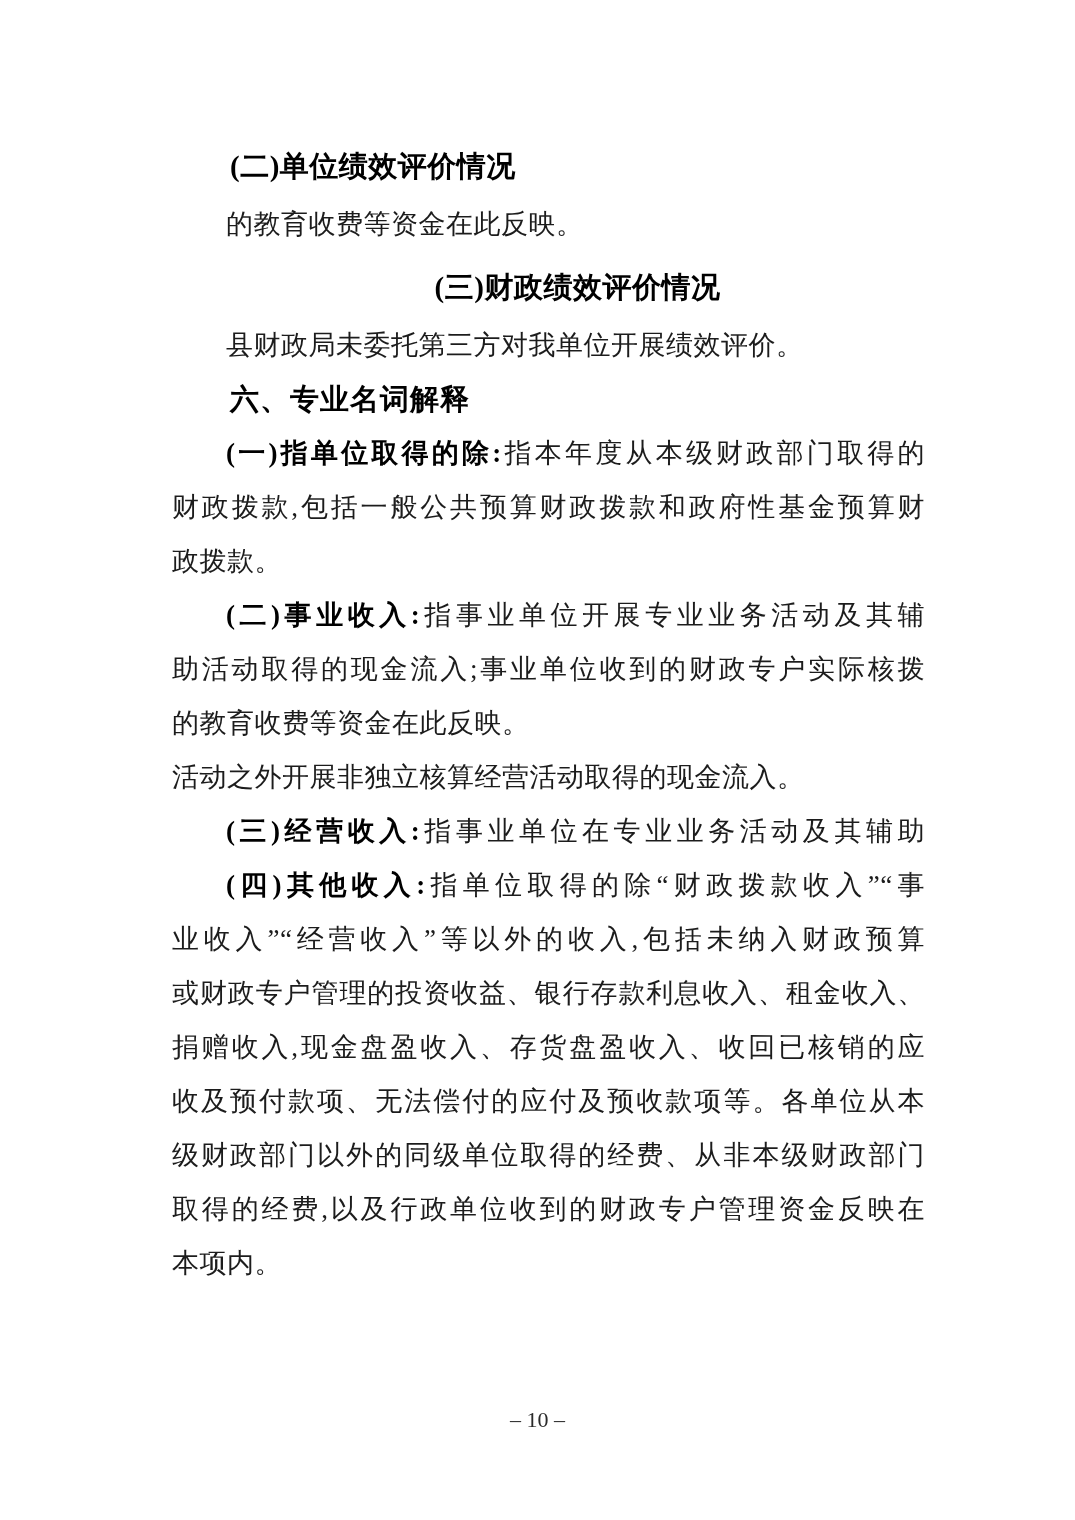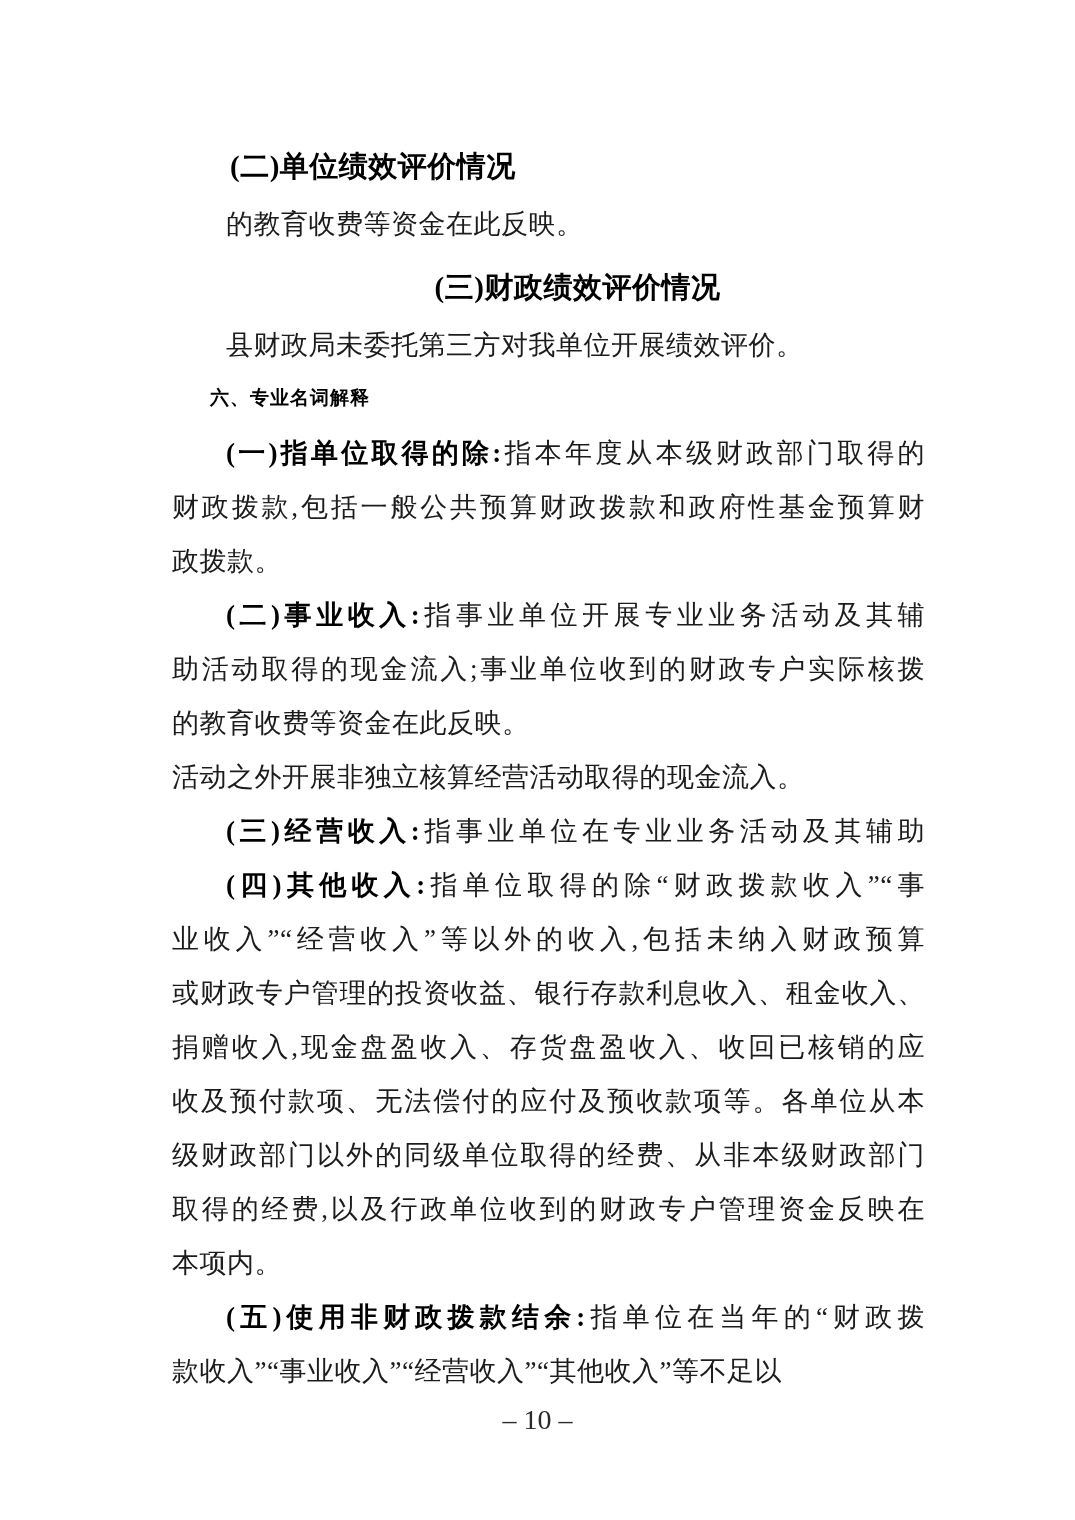--- a/index.html
+++ b/index.html
@@ -50,33 +50,33 @@
   .seg.bold {
     font-weight: bold;
     color: #000000;
   }
   .heading-kai .line {
     font-size: 29px;
     font-weight: bold;
     color: #000000;
   }
   .heading-hei .line {
-    font-family: Liberation Mono, monospace;
-    font-size: 19px;
+    font-family: Liberation Sans, sans-serif;
+    font-size: 29px;
     font-weight: bold;
     color: #000000;
     letter-spacing: 1px;
   }
   .footer {
     position: absolute;
     left: 0;
     top: 1405px;
     width: 1075px;
     text-align: center;
-    font-size: 28px;
+    font-size: 22px;
     line-height: 30px;
     color: #2a2a2a;
   }
 </style>
 </head>
 <body>
 
 <div class="page">
   <div class="page-body">
       <div class="para heading-kai">
@@ -111,21 +111,17 @@
       <div class="para body">
         <div class="line indent fill"><span class="seg bold">(四)其他收入:</span><span class="seg">指单位取得的除“财政拨款收入”“事</span></div>
         <div class="line fill"><span class="seg">业收入”“经营收入”等以外的收入,包括未纳入财政预算</span></div>
         <div class="line fill"><span class="seg">或财政专户管理的投资收益、银行存款利息收入、租金收入、</span></div>
         <div class="line fill"><span class="seg">捐赠收入,现金盘盈收入、存货盘盈收入、收回已核销的应</span></div>
         <div class="line fill"><span class="seg">收及预付款项、无法偿付的应付及预收款项等。各单位从本</span></div>
         <div class="line fill"><span class="seg">级财政部门以外的同级单位取得的经费、从非本级财政部门</span></div>
         <div class="line fill"><span class="seg">取得的经费,以及行政单位收到的财政专户管理资金反映在</span></div>
         <div class="line"><span class="seg">本项内。</span></div>
       </div>
-      <div class="para body">
-        <div class="line indent fill"><span class="seg bold">(五)使用非财政拨款结余:</span><span class="seg">指单位在当年的“财政拨</span></div>
-        <div class="line"><span class="seg">款收入”“事业收入”“经营收入”“其他收入”等不足以</span></div>
-      </div>
     </div>
   <div class="footer">
     <span>– 10 –</span>
   </div>
 </div>
 
 </body></html>

